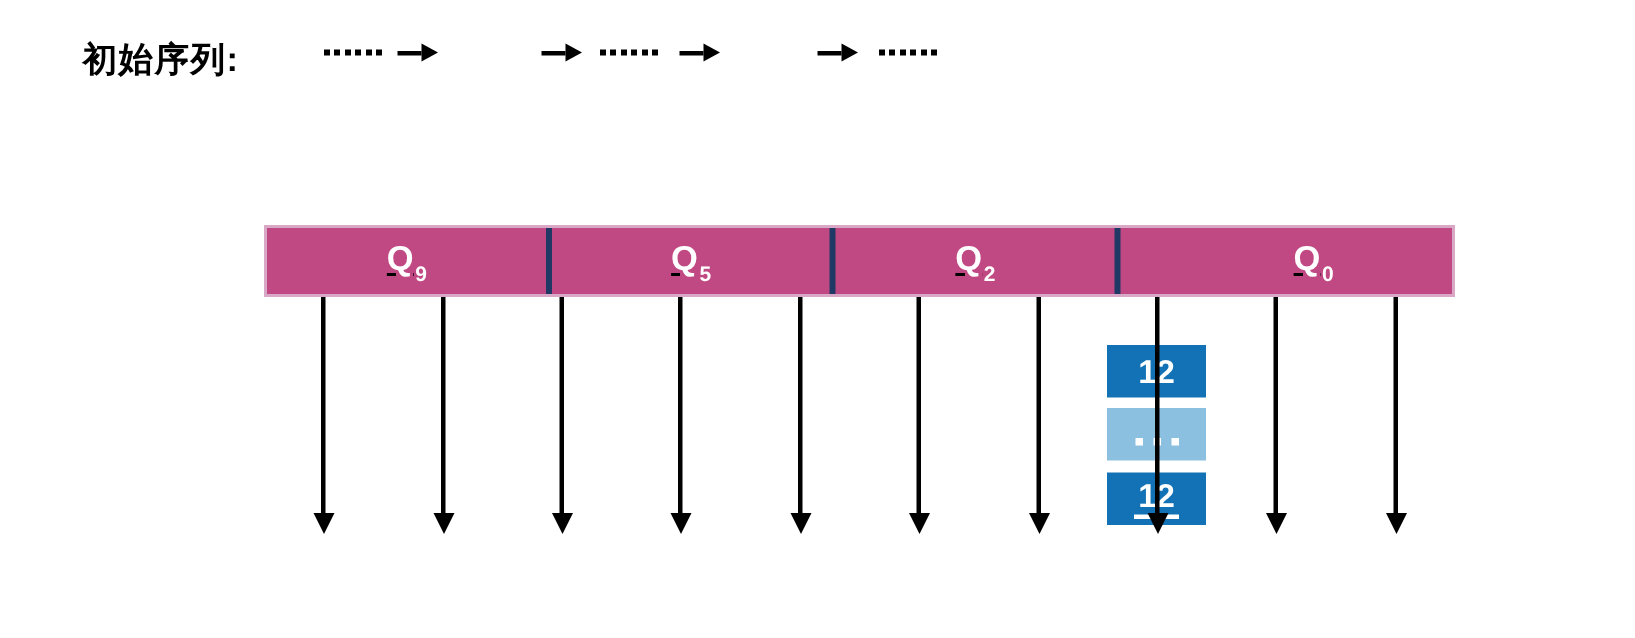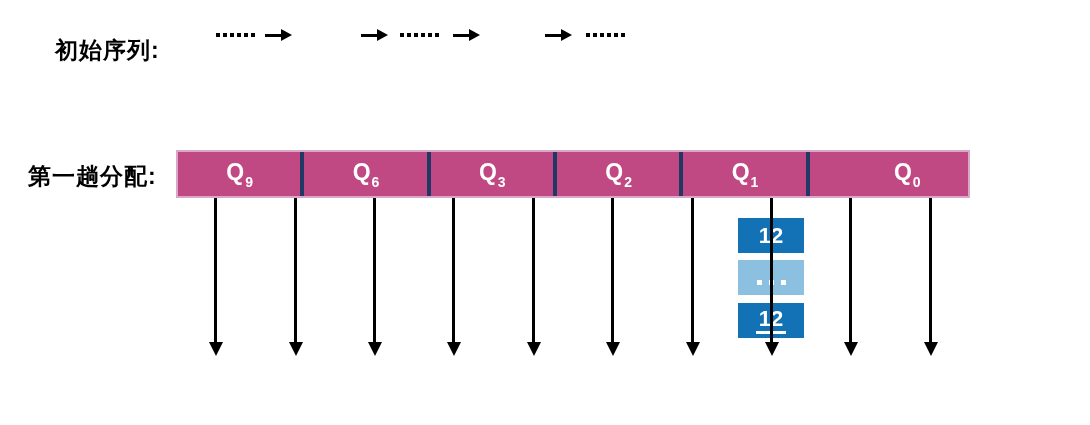--- a/index.html
+++ b/index.html
@@ -24,50 +24,50 @@
     border-bottom:6px solid transparent;border-left:11px solid #000;
   }
   
   .bar{
     position:absolute;left:176px;top:150px;width:794px;height:48px;
     background:#C14983;display:flex;box-sizing:border-box;
     border:2px solid #d9a8c6;
   }
   .cell{
     flex:1 1 0;display:flex;align-items:center;justify-content:center;
-    border-right:4px solid #1F3864;box-sizing:border-box;
+    border-right:4px solid #1F3864;box-sizing:border-box;text-decoration:underline;
   }
   .cell:last-child{border-right:none;padding-left:36px;}
   .qlbl{color:#fff;font-size:23px;font-weight:bold;line-height:1;}
   .qlbl sub{font-size:14px;position:relative;top:2px;left:1px;}
   
   .varrow{position:absolute;top:198px;width:3px;height:144px;background:#000;z-index:2;}
   .varrow::after{
     content:'';position:absolute;bottom:-14px;left:50%;transform:translateX(-50%);
     width:0;height:0;border-left:7px solid transparent;border-right:7px solid transparent;
     border-top:14px solid #000;
   }
   
   .node{
     position:absolute;left:738px;width:66px;height:35px;z-index:1;
     display:flex;align-items:center;justify-content:center;
-    color:#fff;font-size:22px;font-weight:bold;
+    color:#fff;font-size:22px;font-weight:bold;margin-top:12px;
   }
   .node.dark{background:#1272B5;}
   .node.light{background:#8CC0E0;}
   .node .u{border-bottom:3px solid #fff;padding:0 3px 1px 3px;line-height:1;}
   .ellipsis{display:flex;gap:7px;align-items:flex-end;margin-top:10px;}
   .ellipsis i{display:block;width:5px;height:5px;background:#fff;}
 </style>
 </head>
 <body>
 
 <div class="canvas">
 
-  <div class="lbl" style="left:55px;top:35px">初始序列:</div>
+  <div class="lbl" style="left:55px;top:24px">初始序列:</div>
 
   <div class="hdots" style="left:216px;width:40px"></div>
   <div class="harrow" style="left:265px">
       <i class="shaft"></i>
       <i class="head"></i>
     </div>
   <div class="harrow" style="left:361px">
       <i class="shaft"></i>
       <i class="head"></i>
     </div>
@@ -75,37 +75,30 @@
   <div class="harrow" style="left:453px">
       <i class="shaft"></i>
       <i class="head"></i>
     </div>
   <div class="harrow" style="left:545px">
       <i class="shaft"></i>
       <i class="head"></i>
     </div>
   <div class="hdots" style="left:586px;width:41px"></div>
 
-  <div class="lbl" style="left:28px;top:161px">第一趟分配:</div>
 
   <div class="bar">
     <div class="cell">
         <span class="qlbl"><span>Q</span><sub>9</sub></span>
       </div>
     <div class="cell">
-        <span class="qlbl"><span>Q</span><sub>6</sub></span>
-      </div>
-    <div class="cell">
-        <span class="qlbl"><span>Q</span><sub>3</sub></span>
+        <span class="qlbl"><span>Q</span><sub>5</sub></span>
       </div>
     <div class="cell">
         <span class="qlbl"><span>Q</span><sub>2</sub></span>
-      </div>
-    <div class="cell">
-        <span class="qlbl"><span>Q</span><sub>1</sub></span>
       </div>
     <div class="cell">
         <span class="qlbl"><span>Q</span><sub>0</sub></span>
       </div>
   </div>
 
   <div class="varrow" style="left:214px"></div>
   <div class="varrow" style="left:294px"></div>
   <div class="varrow" style="left:373px"></div>
   <div class="varrow" style="left:452px"></div>

